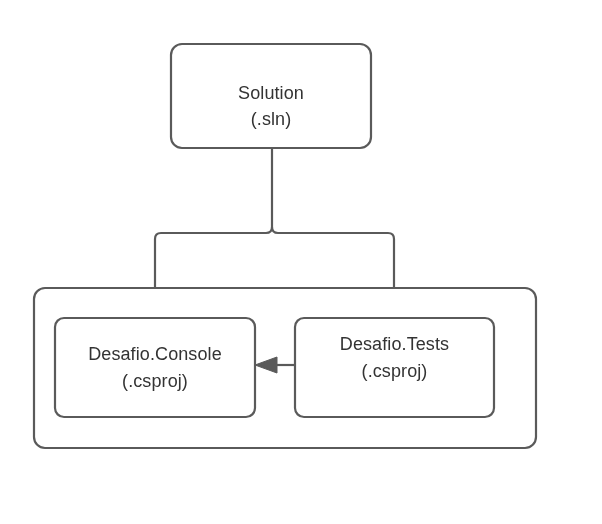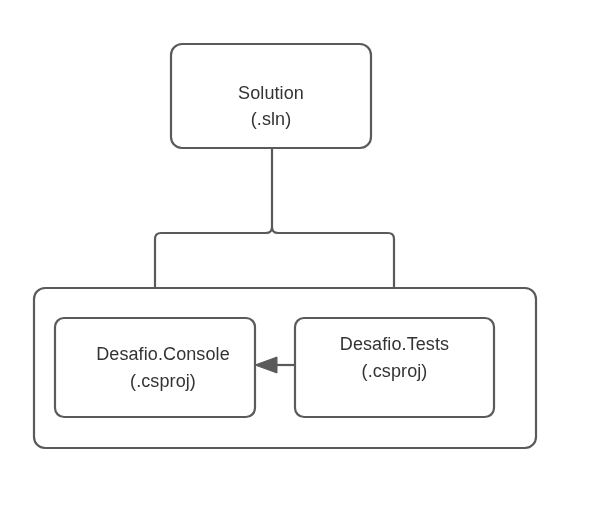--- a/index.html
+++ b/index.html
@@ -52,21 +52,20 @@
     top: 44px;
     width: 200px;
     height: 124px;
   }
   
   #label-console {
     left: 55px;
     top: 318px;
     width: 200px;
     height: 99px;
-    padding-left: 8px;
   }
   
   #label-tests {
     left: 295px;
     top: 318px;
     width: 199px;
     height: 79px;
   }
 </style>
 </head>

